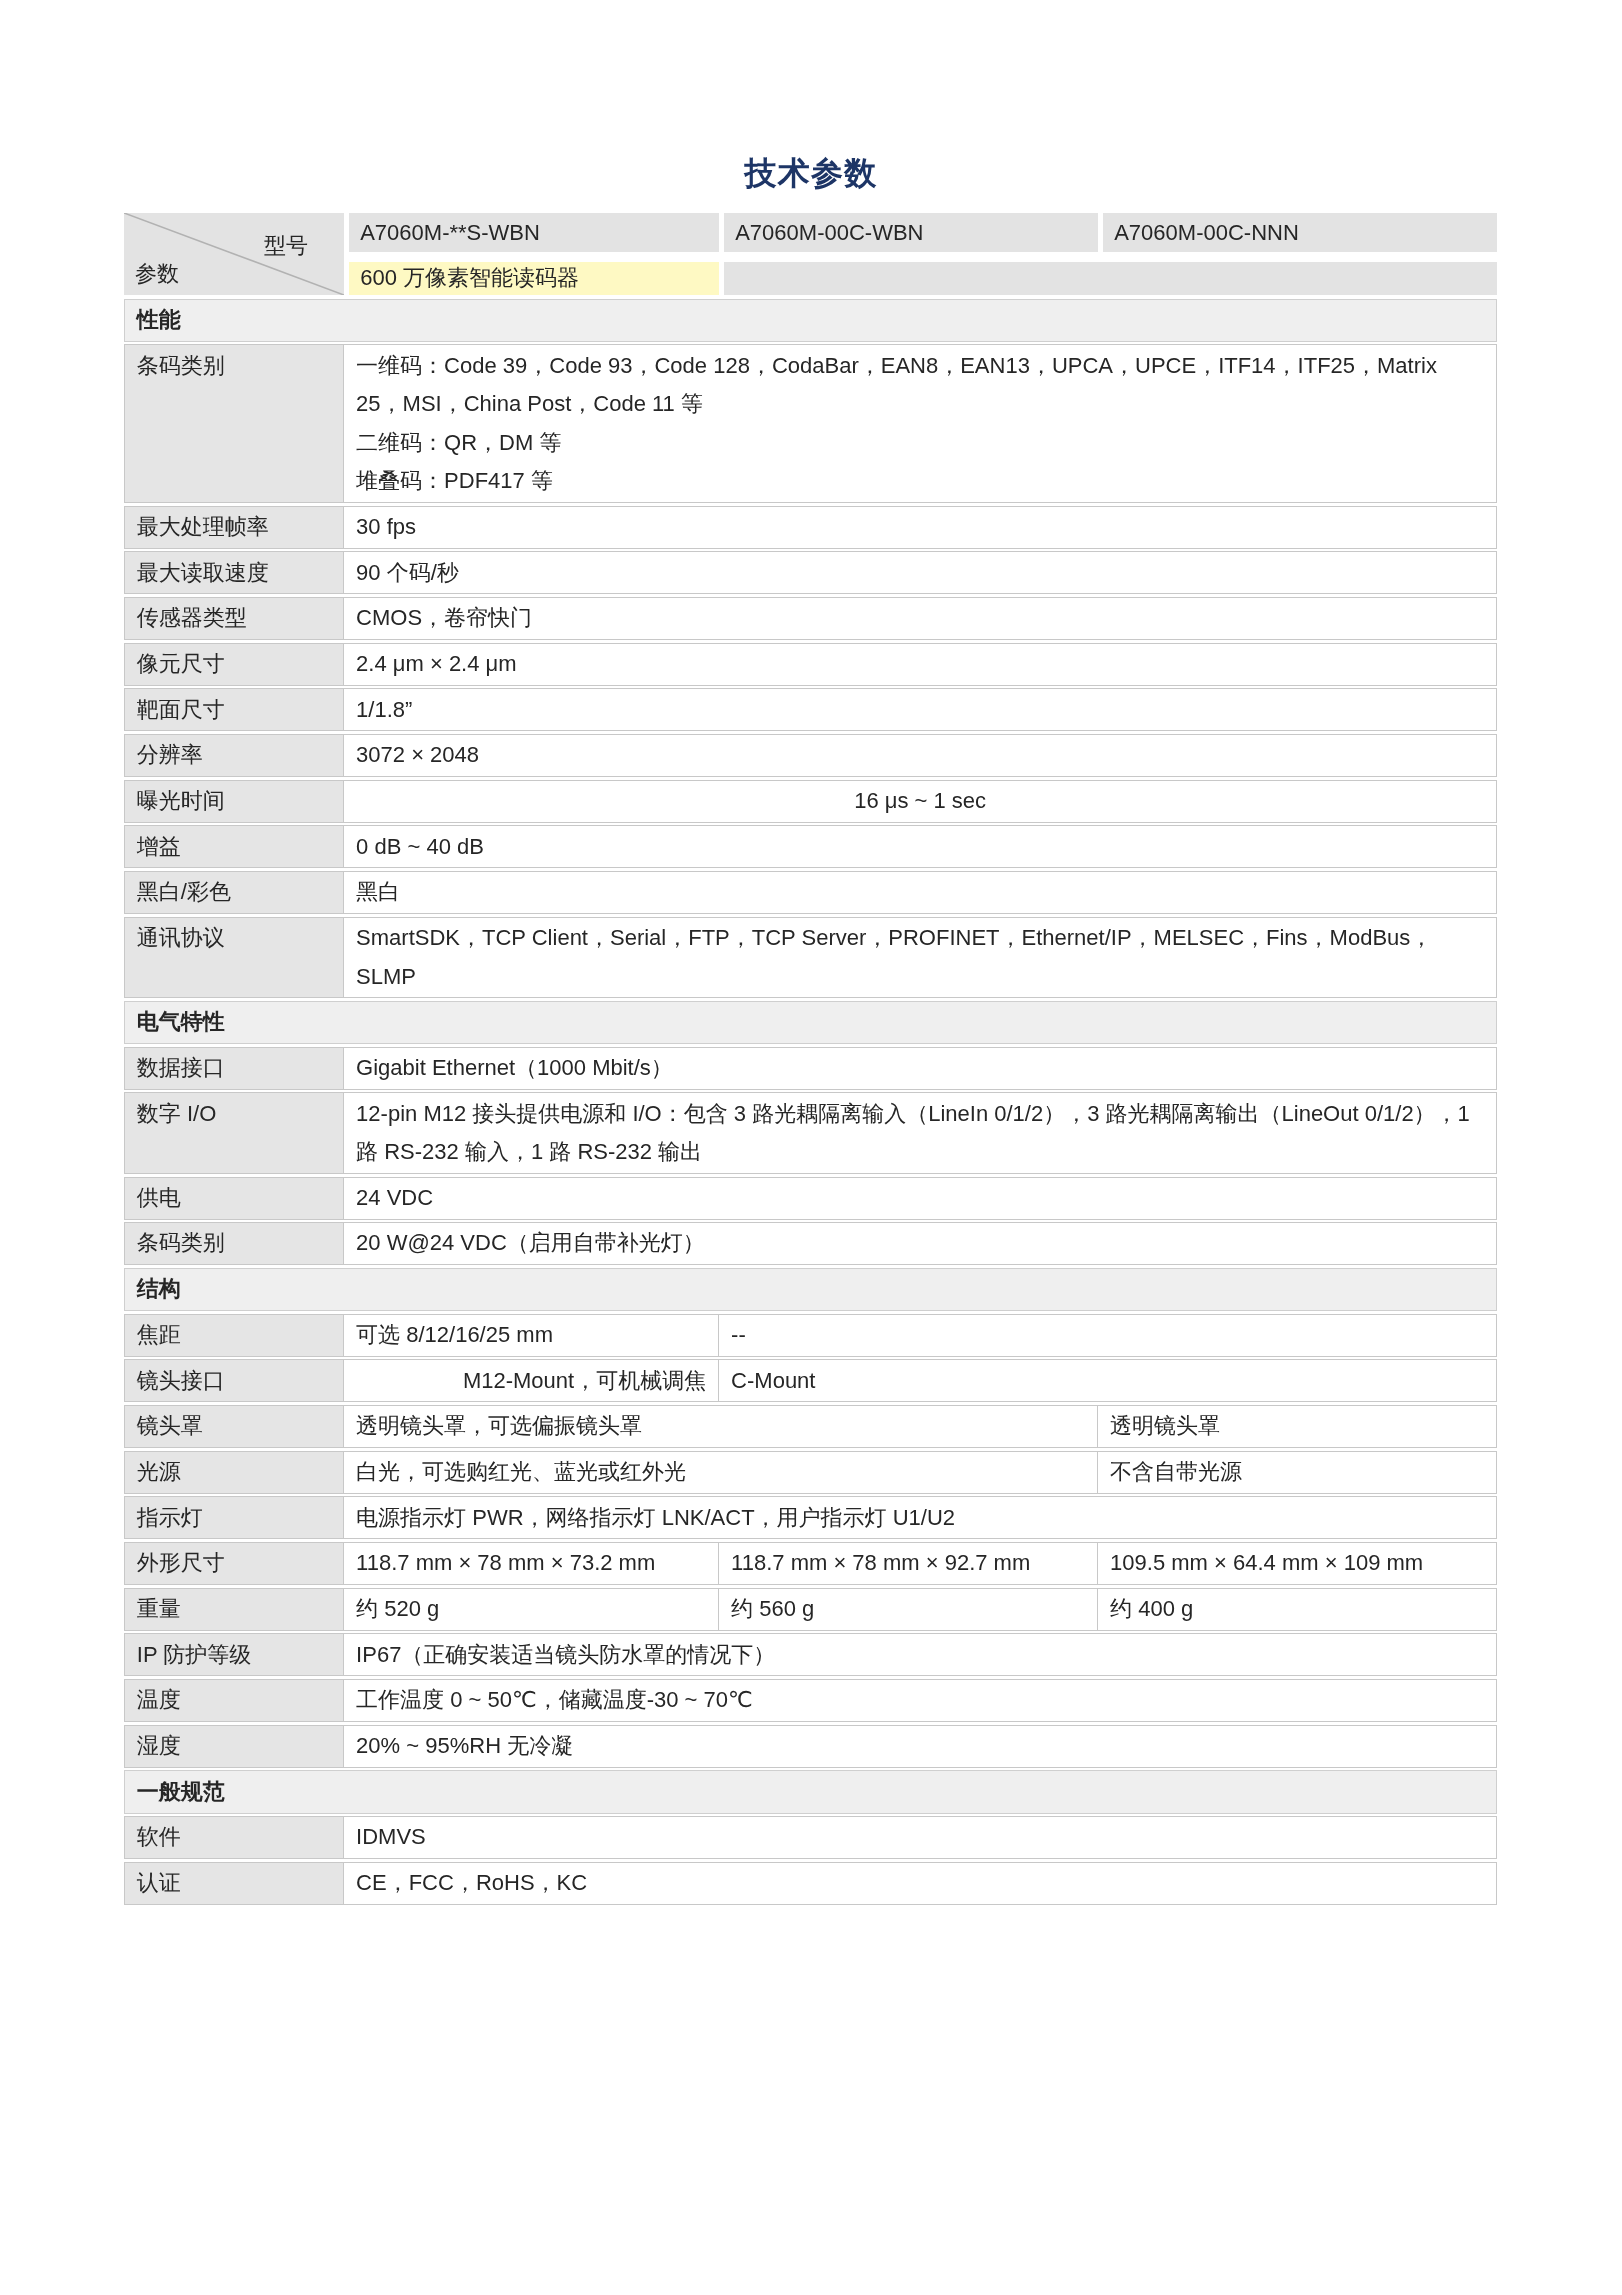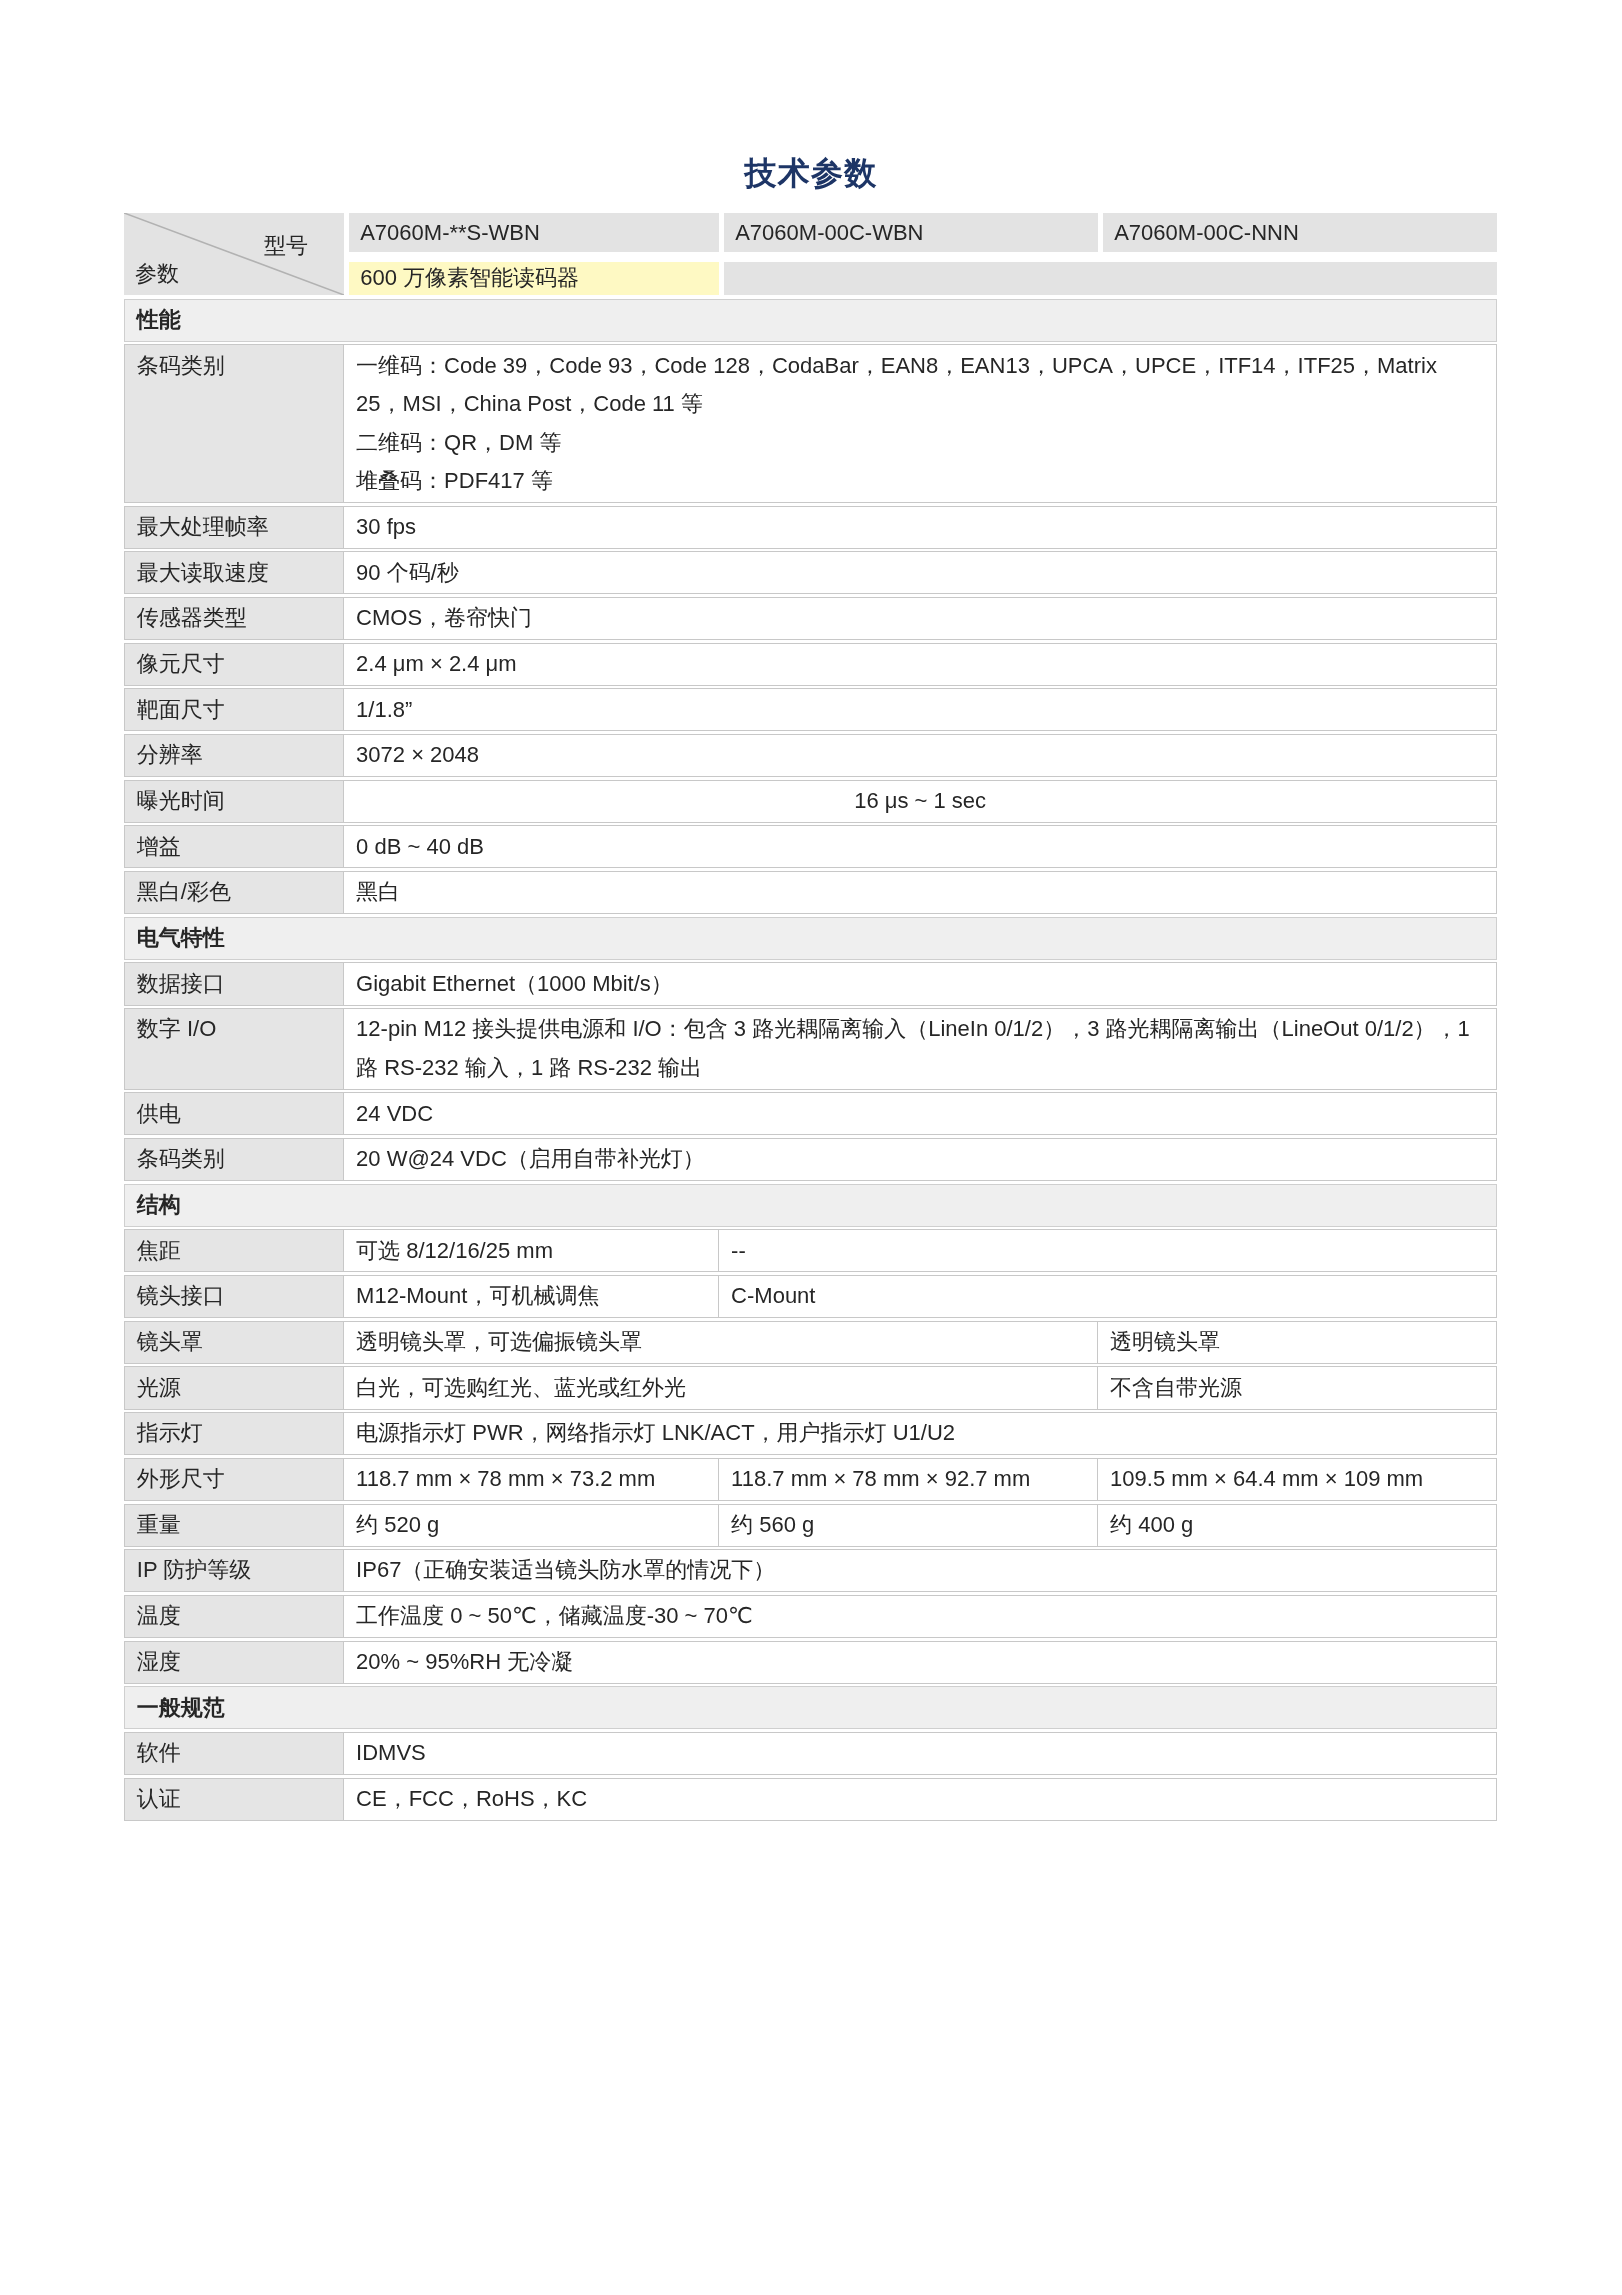--- a/index.html
+++ b/index.html
@@ -88,20 +88,24 @@
         </div>
         <div class="trow">
           <div class="cell label">增益</div>
           <div class="cell value" style="grid-column: 2 / span 3;">0 dB ~ 40 dB</div>
         </div>
         <div class="trow">
           <div class="cell label">黑白/彩色</div>
           <div class="cell value" style="grid-column: 2 / span 3;">黑白</div>
         </div>
         <div class="trow">
+          <div class="cell label">通讯协议</div>
+          <div class="cell value" style="grid-column: 2 / span 3;">SmartSDK，TCP Client，Serial，FTP，TCP Server，PROFINET，Ethernet/IP，MELSEC，Fins，ModBus，SLMP</div>
+        </div>
+        <div class="trow">
           <div class="cell section">电气特性</div>
         </div>
         <div class="trow">
           <div class="cell label">数据接口</div>
           <div class="cell value" style="grid-column: 2 / span 3;">Gigabit Ethernet（1000 Mbit/s）</div>
         </div>
         <div class="trow">
           <div class="cell label">数字 I/O</div>
           <div class="cell value" style="grid-column: 2 / span 3;">12-pin M12 接头提供电源和 I/O：包含 3 路光耦隔离输入（LineIn 0/1/2），3 路光耦隔离输出（LineOut 0/1/2），1 路 RS-232 输入，1 路 RS-232 输出</div>
         </div>
@@ -116,21 +120,21 @@
         <div class="trow">
           <div class="cell section">结构</div>
         </div>
         <div class="trow">
           <div class="cell label">焦距</div>
           <div class="cell value" style="grid-column: 2 / span 1;">可选 8/12/16/25 mm</div>
           <div class="cell value" style="grid-column: 3 / span 2;">--</div>
         </div>
         <div class="trow">
           <div class="cell label">镜头接口</div>
-          <div class="cell value" style="grid-column: 2 / span 1;">M12-Mount，可机械调焦</div>
+          <div class="cell value" style="grid-column: 2 / span 1; text-align: right;">M12-Mount，可机械调焦</div>
           <div class="cell value" style="grid-column: 3 / span 2;">C-Mount</div>
         </div>
         <div class="trow">
           <div class="cell label">镜头罩</div>
           <div class="cell value" style="grid-column: 2 / span 2;">透明镜头罩，可选偏振镜头罩</div>
           <div class="cell value" style="grid-column: 4 / span 1;">透明镜头罩</div>
         </div>
         <div class="trow">
           <div class="cell label">光源</div>
           <div class="cell value" style="grid-column: 2 / span 2;">白光，可选购红光、蓝光或红外光</div>

